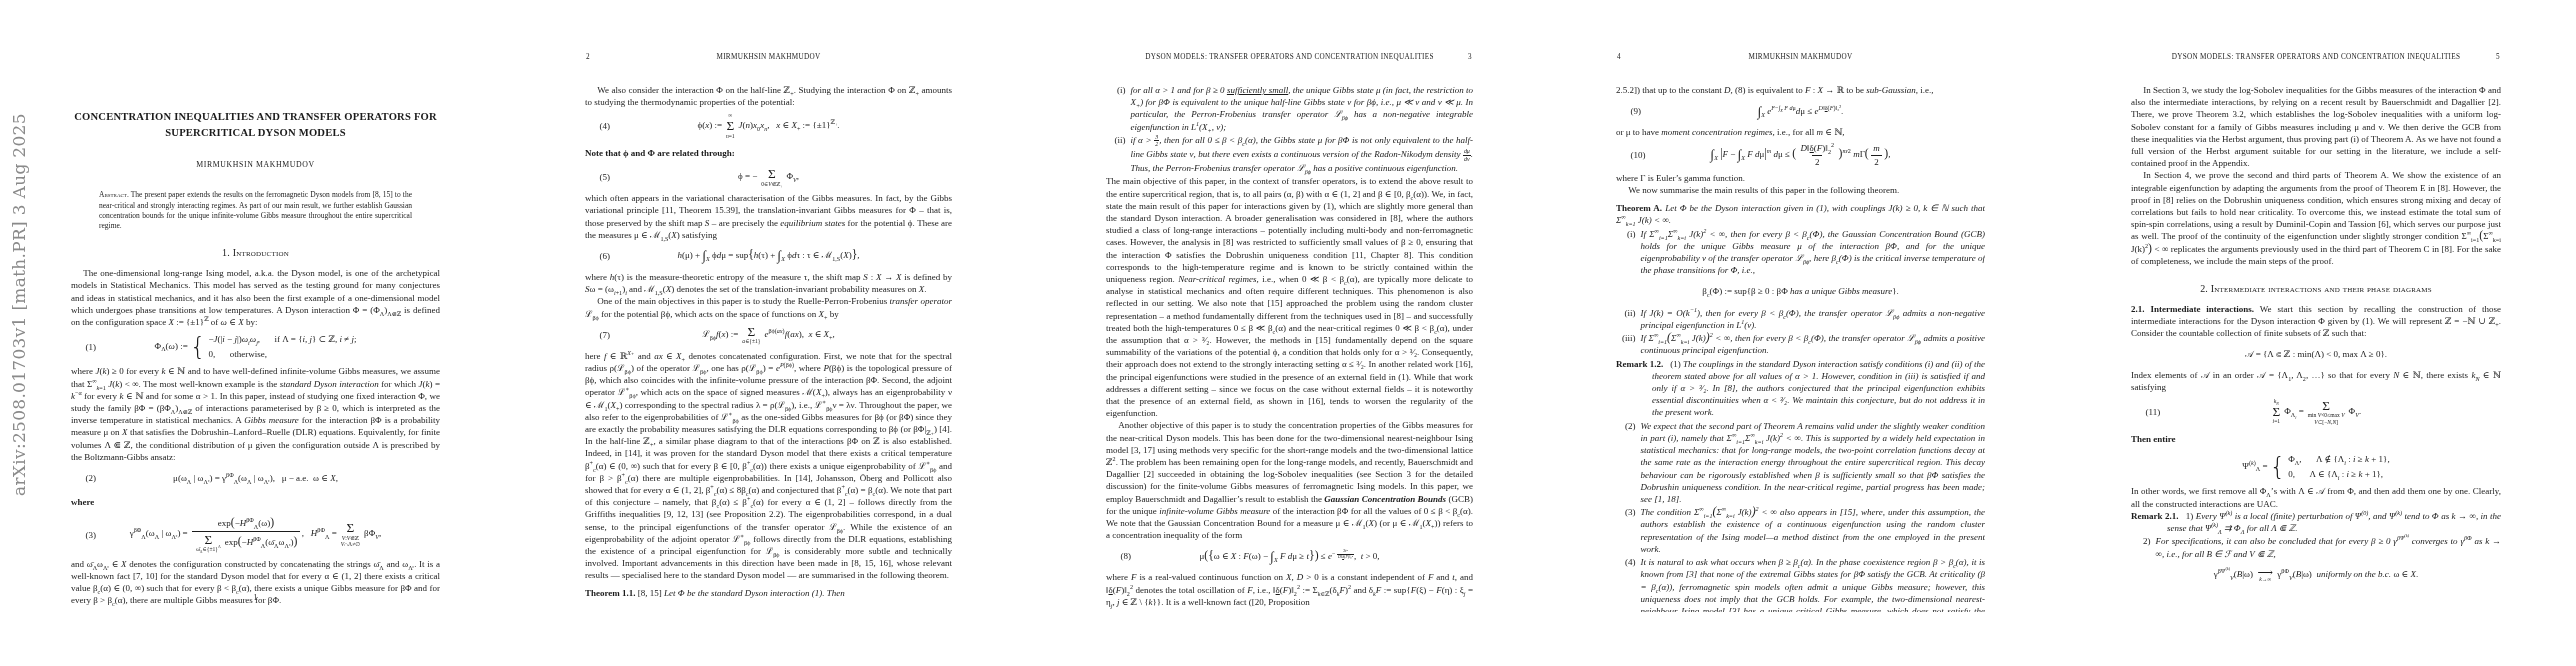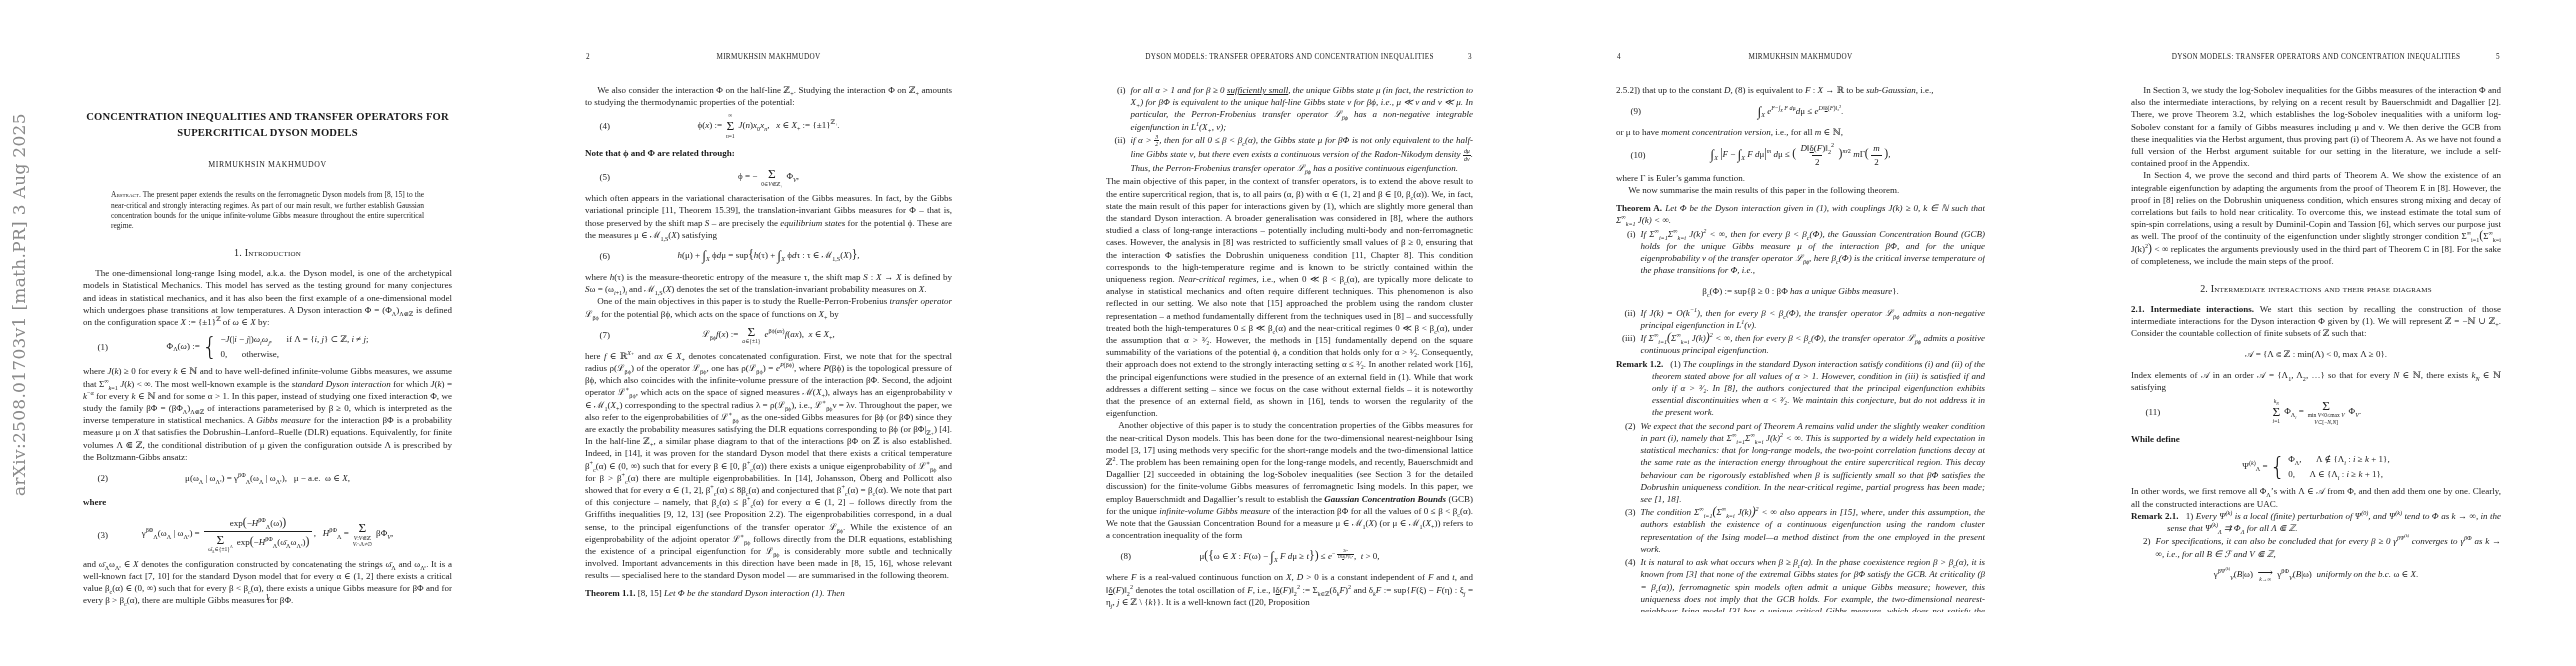--- a/index.html
+++ b/index.html
@@ -3,21 +3,21 @@
 <meta charset="utf-8">
 <style>
   html,body{margin:0;padding:0;}
   body{width:2576px;height:667px;background:#ffffff;position:relative;overflow:hidden;
        font-family:"Liberation Serif","DejaVu Serif",serif;color:#1b1b1b;}
   
   .watermark{position:absolute;left:9px;top:496px;transform:rotate(-90deg);transform-origin:0 0;
        white-space:nowrap;font-size:17px;color:#8a8a8a;letter-spacing:0.3px;font-family:"DejaVu Serif",serif;}
   
   .page{position:absolute;top:53px;height:559px;overflow:hidden;font-size:9px;line-height:12.2px;text-align:justify;}
-  .page.p1{left:83px;width:369px;}
+  .page.p1{left:71px;width:369px;}
   .page.p2{left:585px;width:367px;}
   .page.p3{left:1106px;width:367px;}
   .page.p4{left:1616px;width:369px;}
   .page.p5{left:2131px;width:370px;}
   .phead{position:relative;height:9px;margin-bottom:22px;text-align:center;font-size:7.2px;
          letter-spacing:0.3px;color:#222;line-height:9px;}
   .phl{position:absolute;left:1.1px;top:0;}
   .phr{position:absolute;right:1.1px;top:0;}
   .phl:empty,.phr:empty,.phc:empty{display:none;}
   .pfoot{position:absolute;bottom:7.8px;left:0;right:0;text-align:center;font-size:7.8px;}
@@ -198,21 +198,21 @@
     <span class="phl">4</span>
     <span class="phc">MIRMUKHSIN MAKHMUDOV</span>
     
   </div>
   <div class="pbody">
       <div class="blk para">2.5.2]) that up to the constant <i>D</i>, (8) is equivalent to <i>F</i> : <i>X</i> → ℝ to be <i>sub-Gaussian</i>, i.e.,</div>
       <div class="blk eq">
         <span class="eqnum">(9)</span>
         <span class="eqbody"><span class="int">∫</span><sub><i>X</i></sub> <i>e</i><sup><i>F</i>−∫<sub><i>X</i></sub> <i>F d</i>μ</sup><i>d</i>μ ≤ <i>e</i><sup><i>D</i>‖<u>δ</u>(<i>F</i>)‖₂²</sup>.</span>
       </div>
-      <div class="blk para">or μ to have <i>moment concentration version</i>, i.e., for all <i>m</i> ∈ ℕ,</div>
+      <div class="blk para">or μ to have <i>moment concentration regimes</i>, i.e., for all <i>m</i> ∈ ℕ,</div>
       <div class="blk eq">
         <span class="eqnum">(10)</span>
         <span class="eqbody"><span class="int">∫</span><sub><i>X</i></sub> <span class="big">|</span><i>F</i> − <span class="int">∫</span><sub><i>X</i></sub> <i>F d</i>μ<span class="big">|</span><sup><i>m</i></sup> <i>d</i>μ ≤ <span class="big">(</span><span class="dfrac">
             <span class="num"><i>D</i>‖<u>δ</u>(<i>F</i>)‖<sub>2</sub><sup>2</sup></span>
             <span class="den">2</span>
           </span><span class="big">)</span><sup><i>m</i>⁄2</sup> <i>m</i>Γ<span class="big">(</span><span class="dfrac">
             <span class="num"><i>m</i></span>
             <span class="den">2</span>
           </span><span class="big">)</span>,</span>
       </div>
@@ -269,21 +269,21 @@
         <span class="eqnum">(11)</span>
         <span class="eqbody"><span class="sum">
             <span class="top"><i>k<sub>N</sub></i></span>
             <span class="op">Σ</span>
             <span class="bot"><i>i</i>=1</span>
           </span> Φ<sub>Λ<sub><i>i</i></sub></sub> = <span class="sum">
             <span class="op">Σ</span>
             <span class="bot">min <i>V</i>&lt;0≤max <i>V</i><br><i>V</i>⊂[−<i>N</i>,<i>N</i>]</span>
           </span> Φ<sub><i>V</i></sub>.</span>
       </div>
-      <div class="blk plain">While define</div>
+      <div class="blk plain">Then entire</div>
       <div class="blk eq">
         <span class="eqbody">Ψ<sup>(<i>k</i>)</sup><sub>Λ</sub> = <span class="cases">
             <span class="brace">{</span>
             <span class="rows">
               <span class="row">
                 <span>Φ<sub>Λ</sub>,</span>
                 <span>Λ ∉ {Λ<sub><i>i</i></sub> : <i>i</i> ≥ <i>k</i> + 1},</span>
               </span>
               <span class="row">
                 <span>0,</span>

